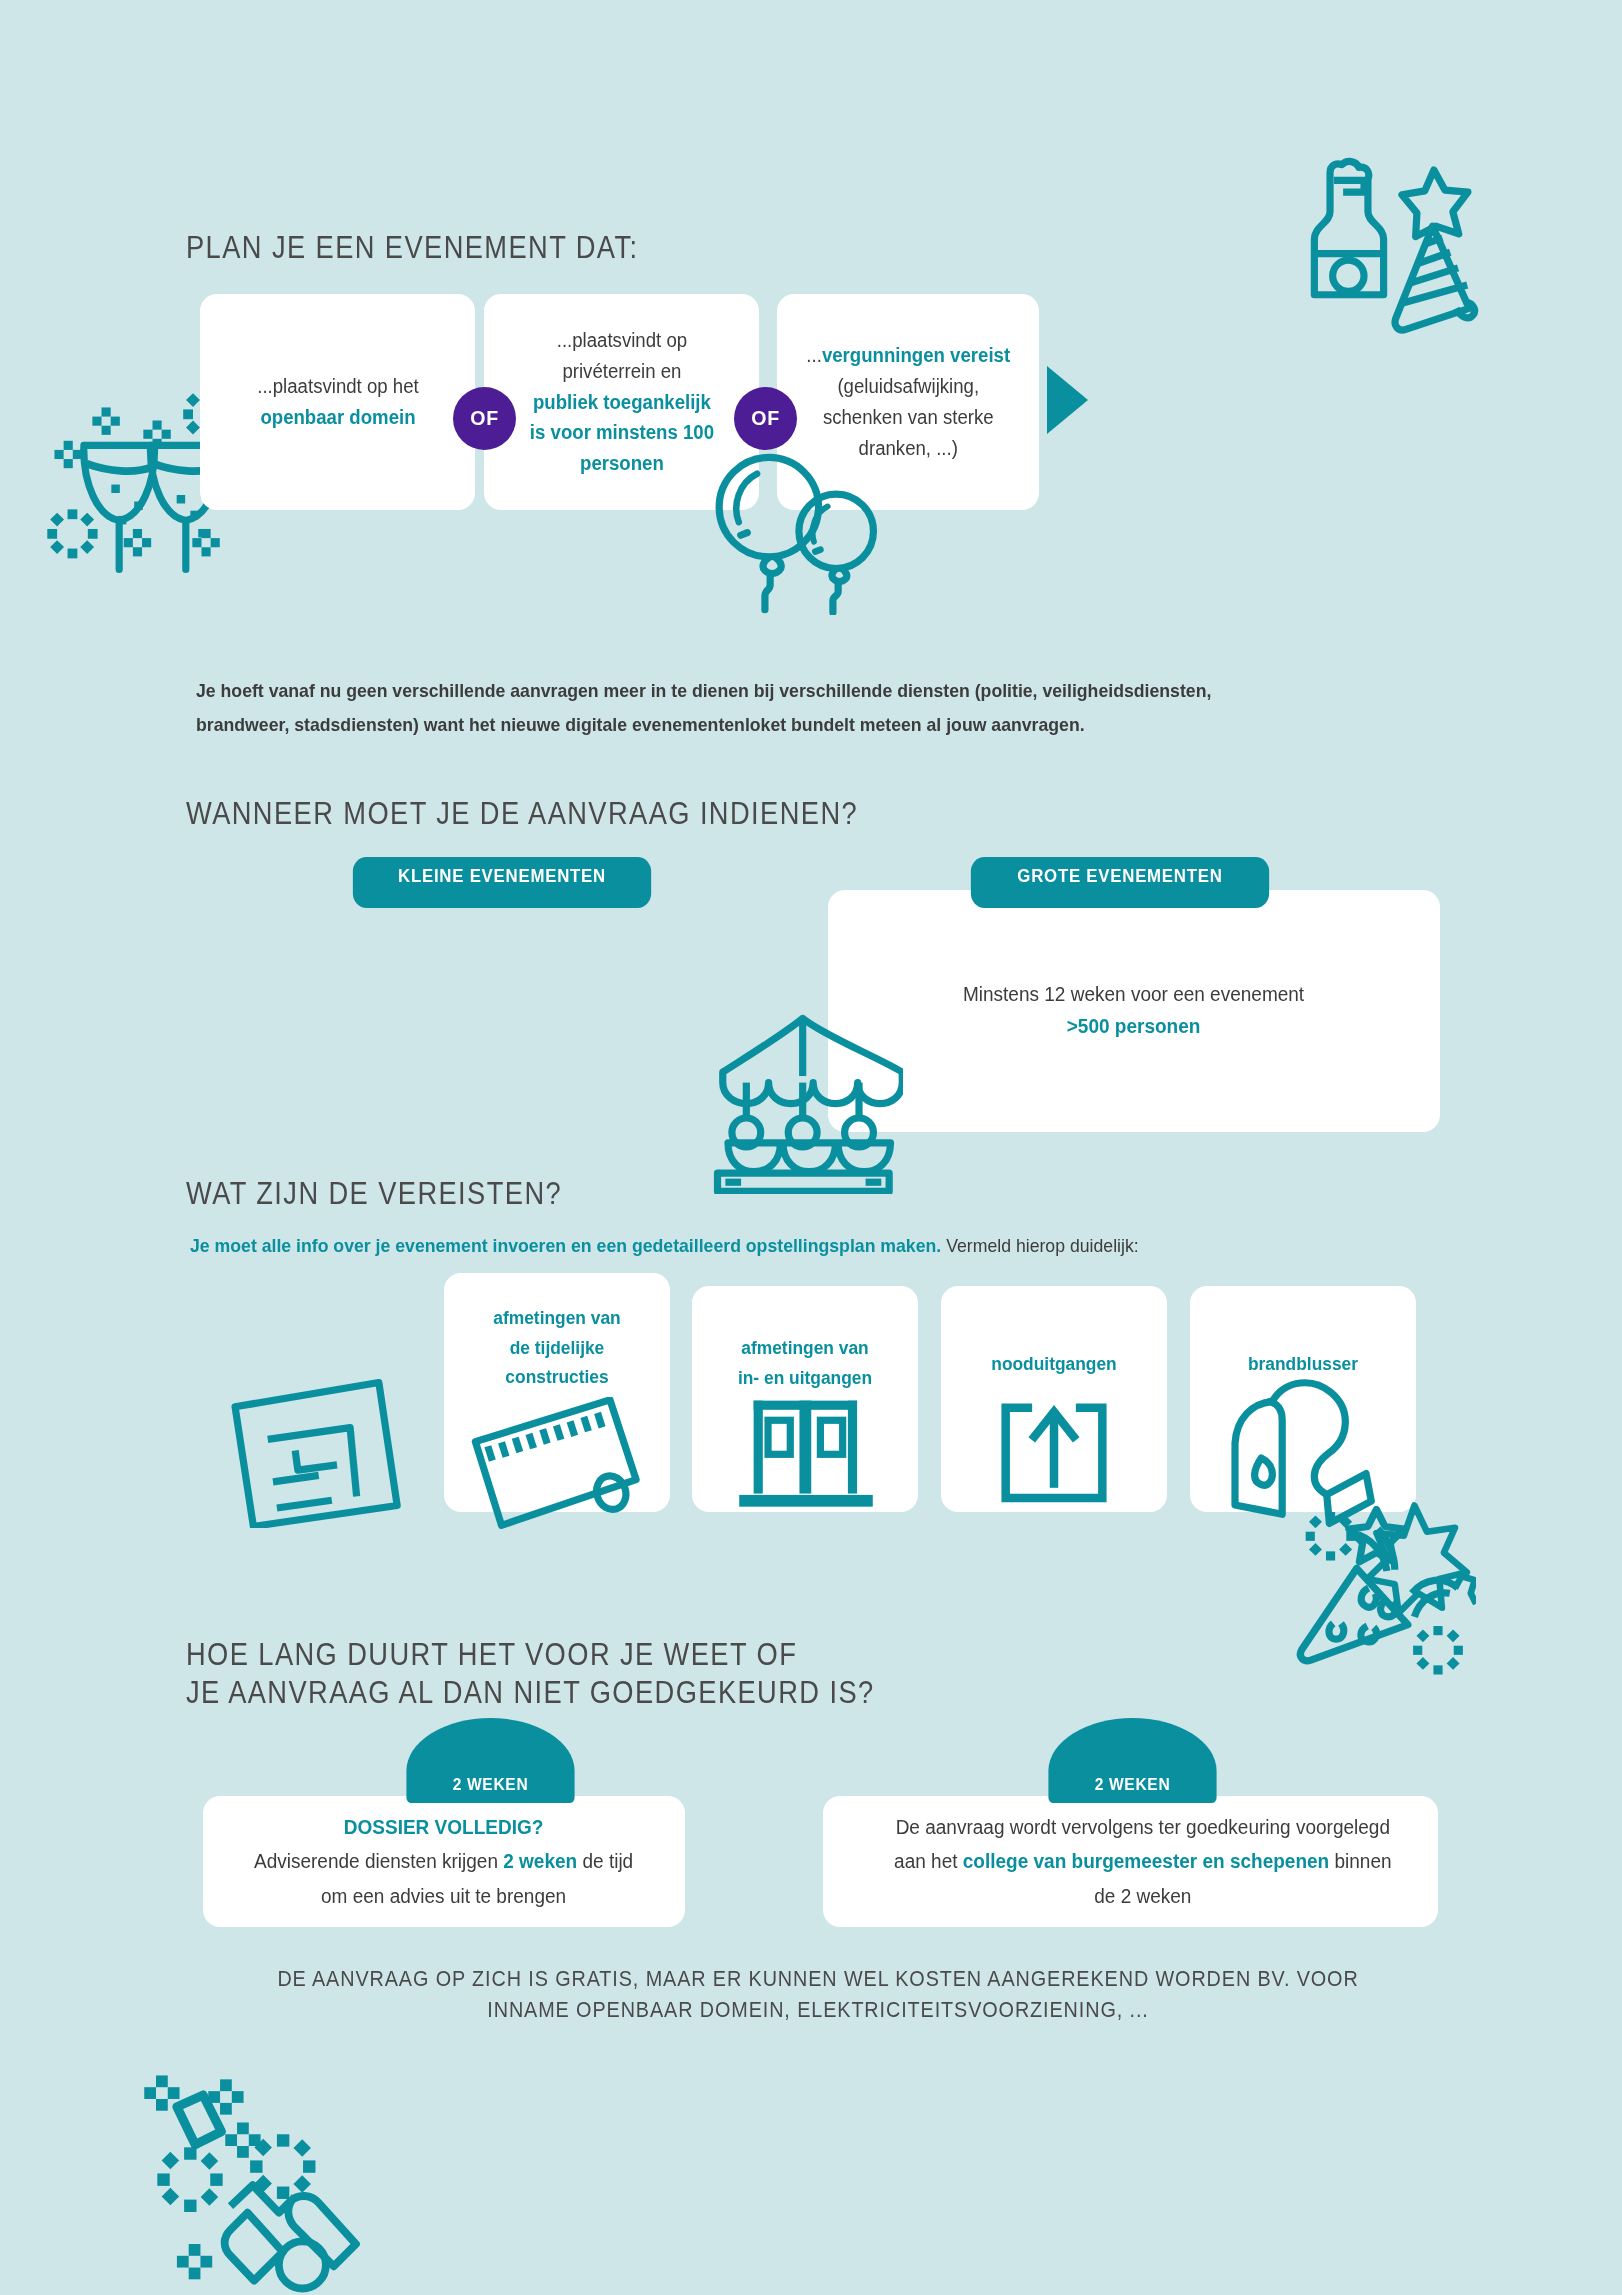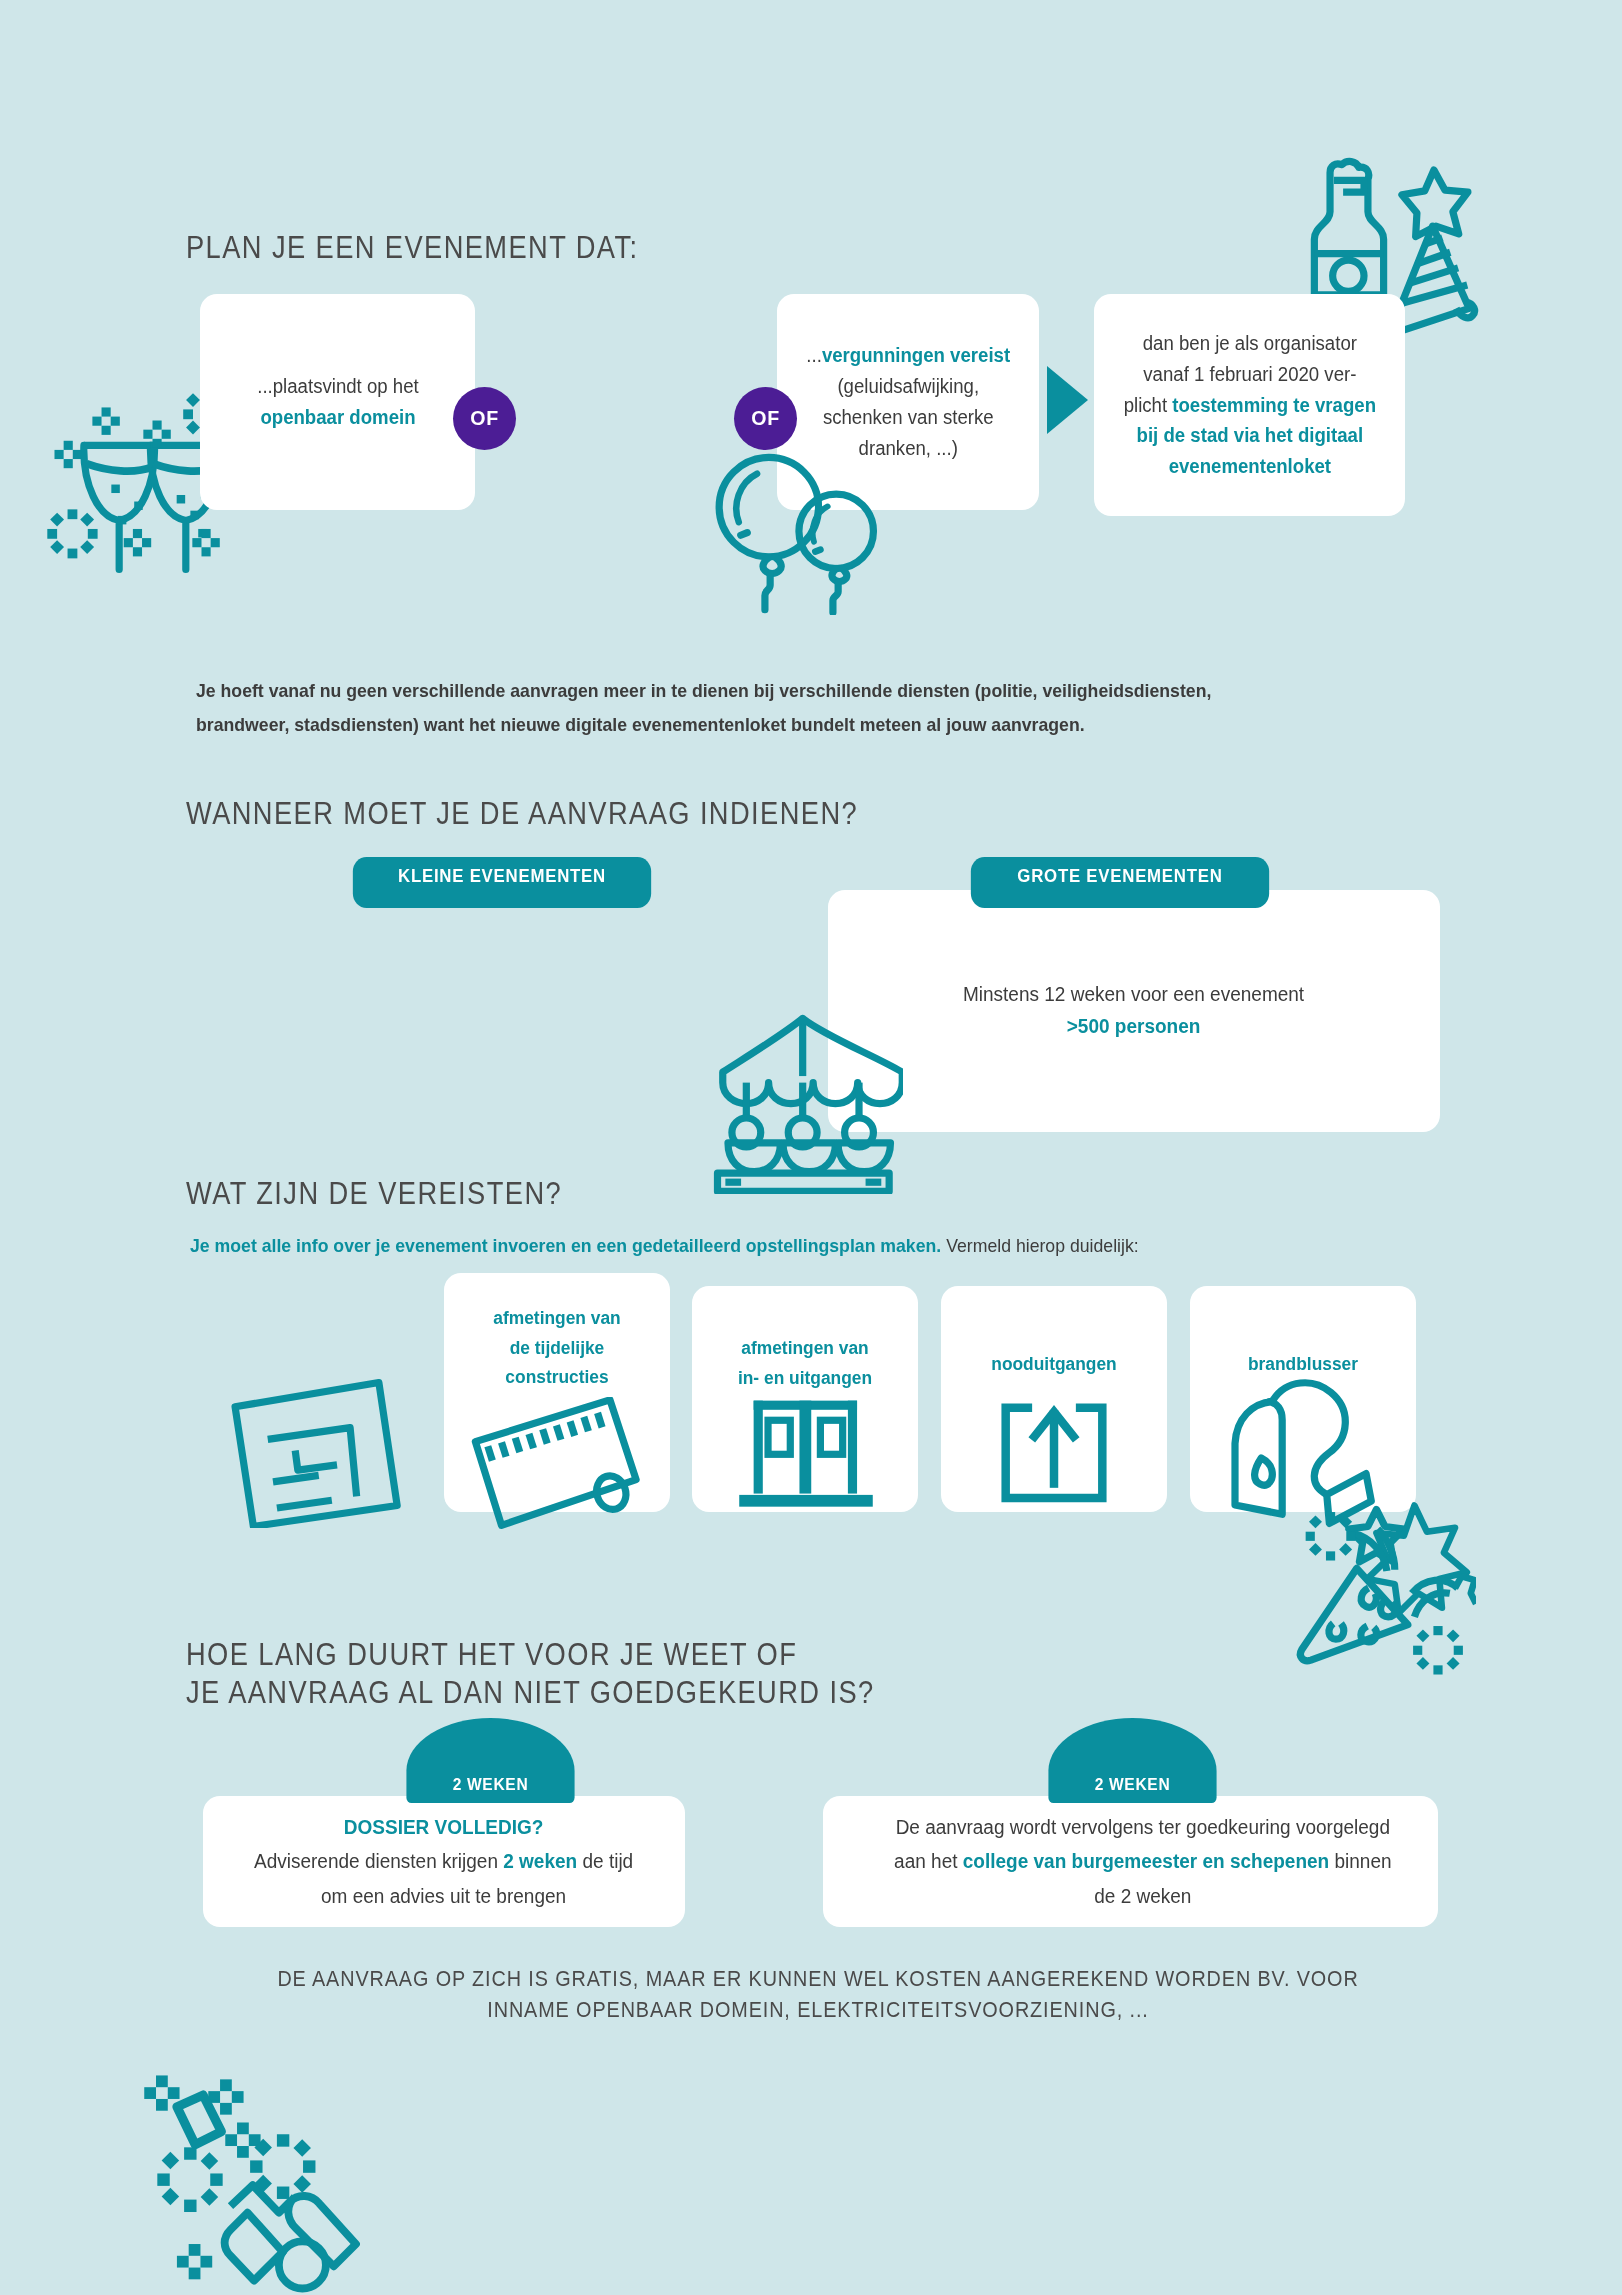--- a/index.html
+++ b/index.html
@@ -240,43 +240,43 @@
 
   <div class="card" style="left:200px; top:294px; width:275px; height:216px;">
     <div class="card-text">
       <span>...plaatsvindt op het</span><br>
       <b>openbaar domein</b>
     </div>
   </div>
 
   <div class="of-circle" style="left:453px; top:387px;">OF</div>
 
+  <div class="card" style="left:484px; top:294px; width:275px; height:216px;">
+    <div class="card-text">
+      <span>...plaatsvindt op</span><br>
+      <span>privéterrein en</span><br>
+      <b>publiek toegankelijk</b><br>
+      <b>is voor minstens 100</b><br>
+      <b>personen</b>
+    </div>
+  </div>
 
   <div class="of-circle" style="left:734px; top:387px;">OF</div>
 
   <div class="card" style="left:777px; top:294px; width:262px; height:216px;">
     <div class="card-text">
       <span>...</span><b>vergunningen vereist</b><br>
       <span>(geluidsafwijking,</span><br>
       <span>schenken van sterke</span><br>
       <span>dranken, ...)</span>
     </div>
   </div>
 
   <div class="arrow" style="left:1047px; top:366px;"></div>
 
-  <div class="card" style="left:1094px; top:294px; width:311px; height:222px;">
-    <div class="card-text">
-      <span>dan ben je als organisator</span><br>
-      <span>vanaf 1 februari 2020 ver-</span><br>
-      <span>plicht </span><b>toestemming te vragen</b><br>
-      <b>bij de stad via het digitaal</b><br>
-      <b>evenementenloket</b>
-    </div>
-  </div>
 
   <div class="deco" style="left:710px; top:445px; width:170px; height:170px;">
     <svg width="170" height="170" viewBox="0 0 260 260" fill="none" stroke="#0a8f9e" stroke-width="11" stroke-linecap="round">
       <circle cx="90" cy="95" r="76"></circle>
       <path d="M90 172 C82 178 78 186 84 192 C90 198 100 198 106 192 C112 186 108 178 100 172"></path>
       <path d="M92 198 L92 214 C92 222 84 222 84 230 L84 252"></path>
       <path d="M44 118 C34 92 44 58 72 44" stroke-width="10"></path>
       <path d="M47 138 L57 134" stroke-width="11"></path>
       <circle cx="193" cy="132" r="57"></circle>
       <path d="M193 189 C187 194 184 200 189 205 C194 210 202 210 207 205 C212 200 208 194 202 189"></path>

